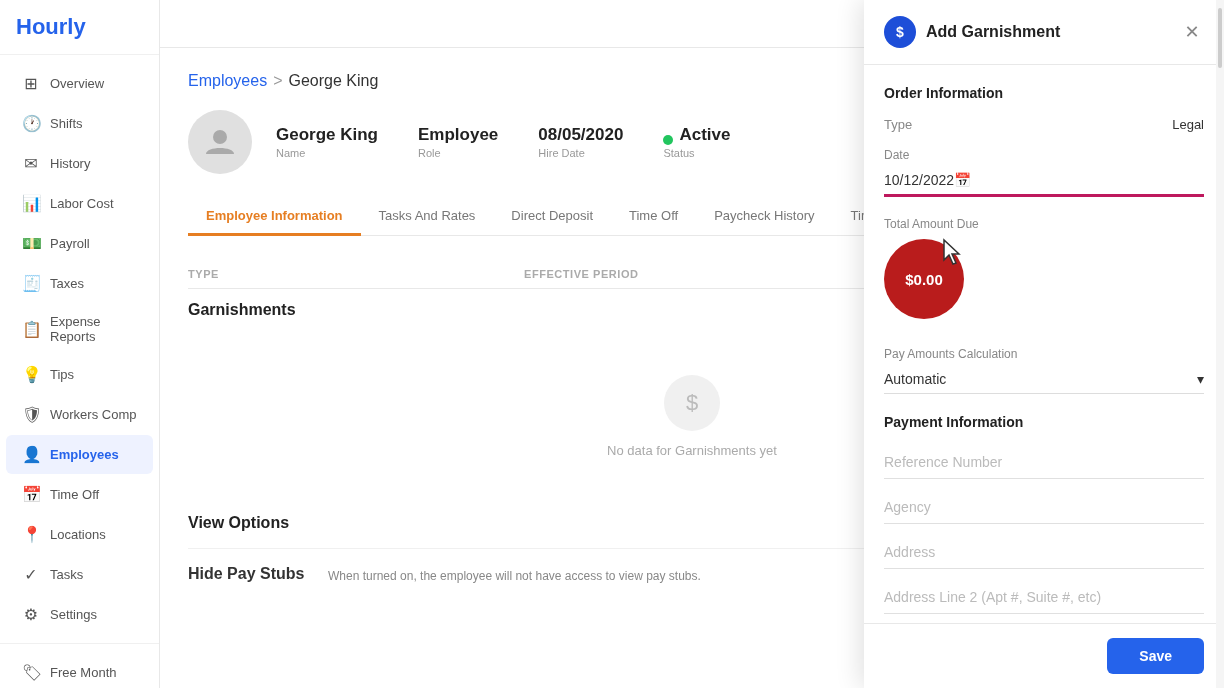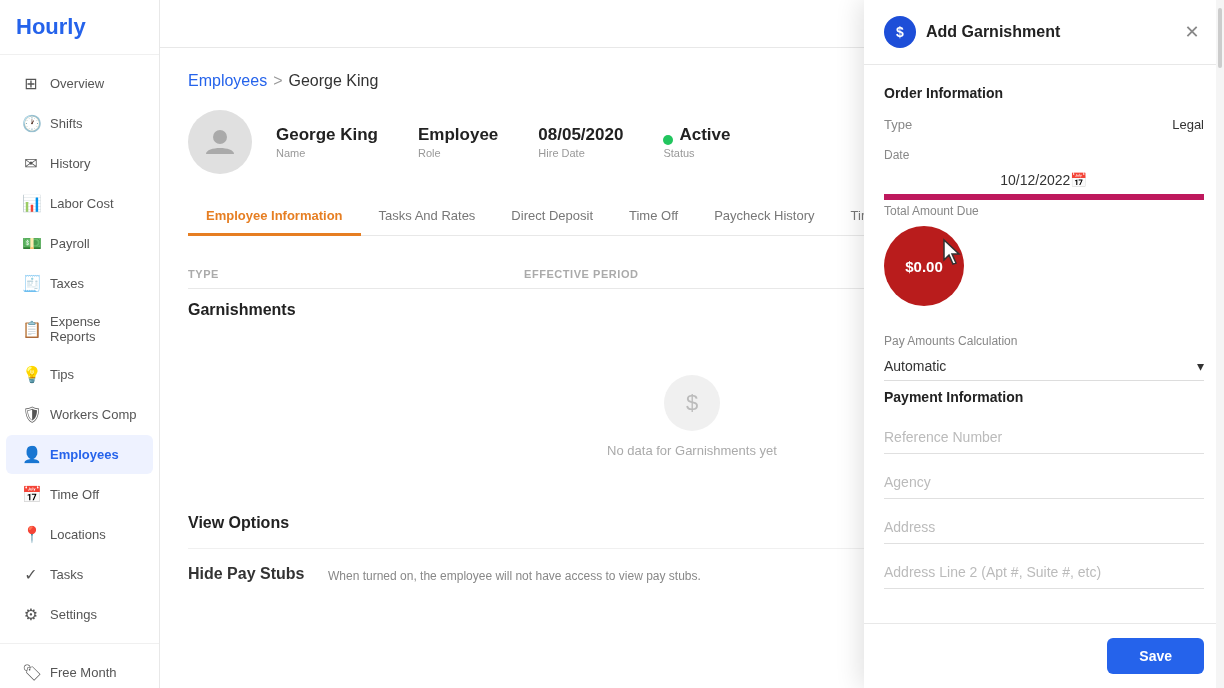--- a/index.html
+++ b/index.html
@@ -303,34 +303,34 @@
     }
     .field-label {
       font-size: 13px;
       color: #888;
     }
     .field-value {
       font-size: 13px;
       color: #333;
     }
     .form-field {
-      margin-bottom: 4px;
+      margin-bottom: 20px;
       position: relative;
     }
     .form-field label {
       font-size: 12px;
       color: #888;
       display: block;
       margin-bottom: 4px;
     }
     .date-field {
       display: flex;
       align-items: center;
-      justify-content: center;
-      border-bottom: 6px solid #be185d;
+      justify-content: flex-start;
+      border-bottom: 3px solid #be185d;
       padding: 6px 0;
     }
     .date-field span { font-size: 14px; color: #333; }
     .date-icon { font-size: 18px; color: #888; cursor: pointer; }
 
     .total-amount-box {
       background: #b91c1c;
       border-radius: 50%;
       width: 80px;
       height: 80px;

